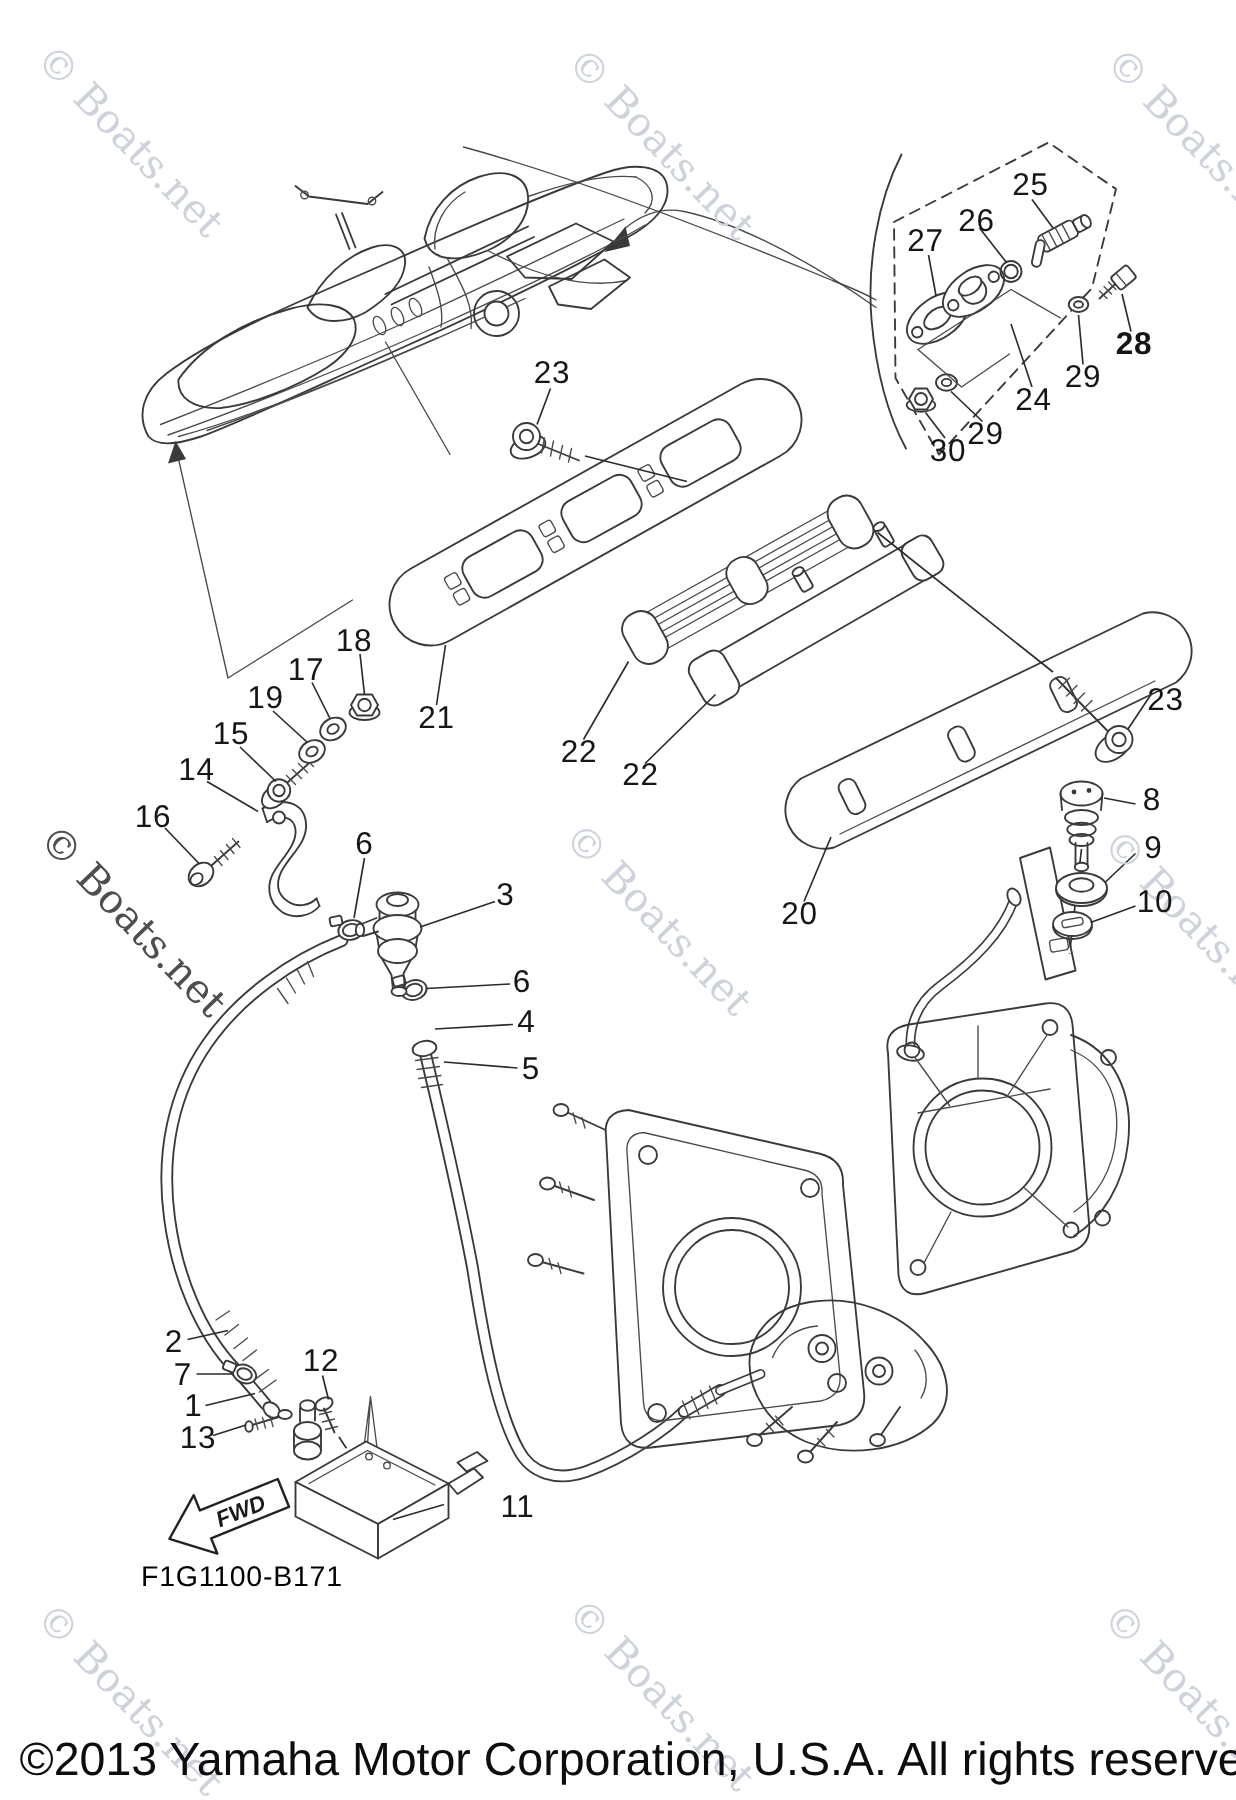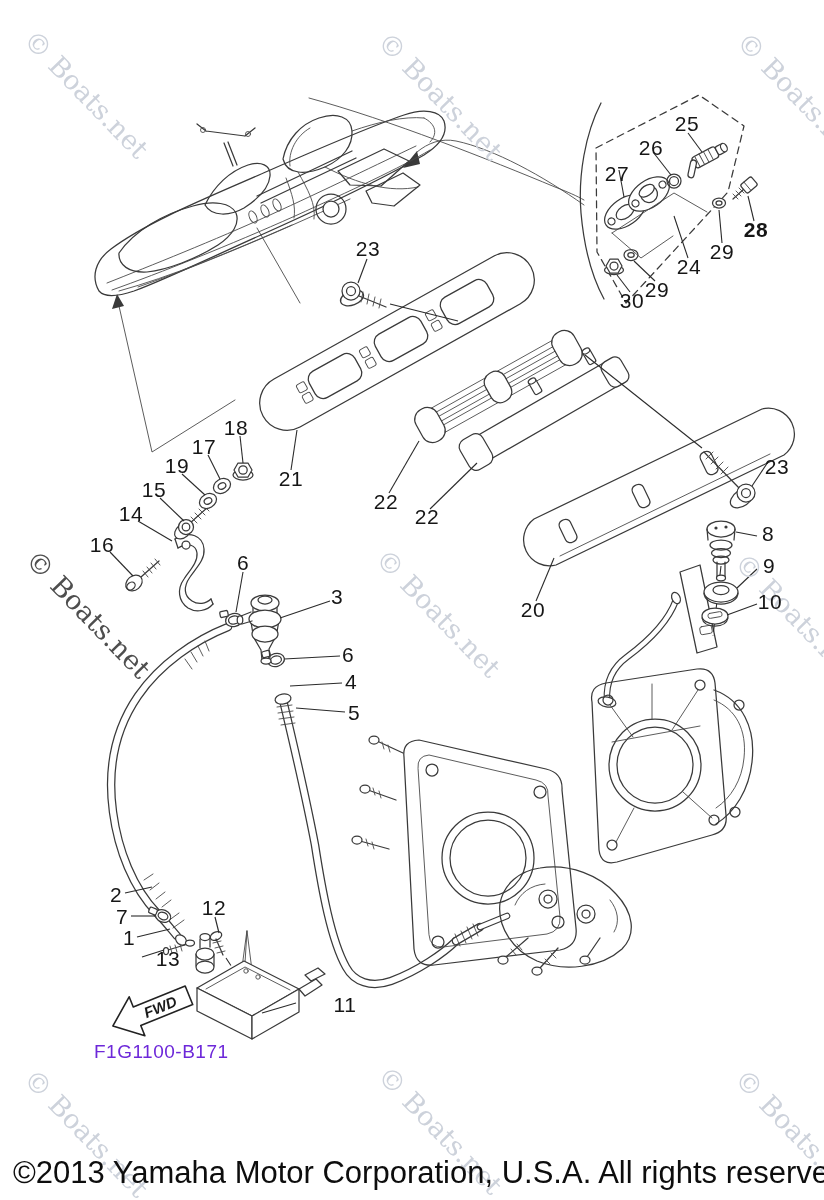--- a/index.html
+++ b/index.html
@@ -24,21 +24,21 @@
   .callout { position:absolute; transform:translate(-50%,-50%);
              font-size:21px; color:#161616; letter-spacing:.5px; }
   .wm { position:absolute; font-family:"DejaVu Serif", serif; font-size:27px;
         color:#cdd2db; transform-origin:0 0; transform:rotate(46deg);
         white-space:nowrap; }
   .wm-dark { color:#4e4e4e; }
   .wm1{left:40px;  top:24px;}  .wm2{left:394px; top:26px;}  .wm3{left:753px; top:26px;}
   .wm4{left:42px;  top:544px;} .wm5{left:392px; top:543px;} .wm6{left:751px; top:547px;}
   .wm7{left:40px;  top:1063px;}.wm8{left:394px; top:1060px;}.wm9{left:751px; top:1063px;}
   .footer-copyright { position:absolute; left:13px; top:1155px; font-size:31px; color:#0d0d0d; white-space:nowrap; }
-  .diagram-code { position:absolute; left:94px; top:1041px; font-size:19px; color:#6d28d9; letter-spacing:.5px; }
+  .diagram-code { position:absolute; left:94px; top:1041px; font-size:19px; color:#000000; letter-spacing:.5px; }
   .fwd-text { font:italic bold 15px "Liberation Sans",sans-serif; fill:#1a1a1a; }
 </style>
 </head>
 <body>
 
 <div class="stage">
 
   <svg class="art" width="824" height="1200" viewBox="0 0 824 1200">
     <defs>
       <pattern id="hatch" width="5" height="5" patternUnits="userSpaceOnUse" patternTransform="rotate(45)">
@@ -449,21 +449,21 @@
   <div class="wm wm5">© Boats.net</div>
   <div class="wm wm6">© Boats.net</div>
   <div class="wm wm7">© Boats.net</div>
   <div class="wm wm8">© Boats.net</div>
   <div class="wm wm9">© Boats.net</div>
 
   <div>
       <span class="callout" style="left: 368px; top: 249px;">23</span>
       <span class="callout" style="left: 687px; top: 124px;">25</span>
       <span class="callout" style="left: 651px; top: 148px;">26</span>
-      <span class="callout" style="left: 617px; top: 174px;">27</span>
+      <span class="callout" style="left: 617px; top: 161px;">27</span>
       <span class="callout" style="left: 756px; top: 230px; font-weight: bold;">28</span>
       <span class="callout" style="left: 722px; top: 252px;">29</span>
       <span class="callout" style="left: 689px; top: 267px;">24</span>
       <span class="callout" style="left: 657px; top: 290px;">29</span>
       <span class="callout" style="left: 632px; top: 301px;">30</span>
       <span class="callout" style="left: 236px; top: 428px;">18</span>
       <span class="callout" style="left: 204px; top: 447px;">17</span>
       <span class="callout" style="left: 177px; top: 466px;">19</span>
       <span class="callout" style="left: 154px; top: 490px;">15</span>
       <span class="callout" style="left: 131px; top: 514px;">14</span>
@@ -477,20 +477,20 @@
       <span class="callout" style="left: 769px; top: 566px;">9</span>
       <span class="callout" style="left: 770px; top: 602px;">10</span>
       <span class="callout" style="left: 243px; top: 563px;">6</span>
       <span class="callout" style="left: 337px; top: 597px;">3</span>
       <span class="callout" style="left: 348px; top: 655px;">6</span>
       <span class="callout" style="left: 351px; top: 682px;">4</span>
       <span class="callout" style="left: 354px; top: 713px;">5</span>
       <span class="callout" style="left: 116px; top: 895px;">2</span>
       <span class="callout" style="left: 122px; top: 917px;">7</span>
       <span class="callout" style="left: 129px; top: 938px;">1</span>
-      <span class="callout" style="left: 132px; top: 959px; margin-left: 36px;">13</span>
+      <span class="callout" style="left: 132px; top: 959px;">13</span>
       <span class="callout" style="left: 214px; top: 908px;">12</span>
       <span class="callout" style="left: 306px; top: 1005px; margin-left: 39px;">11</span>
     </div>
 
   <div class="diagram-code">F1G1100-B171</div>
   <div class="footer-copyright">©2013 Yamaha Motor Corporation, U.S.A. All rights reserved.</div>
 </div>
 
 </body></html>

